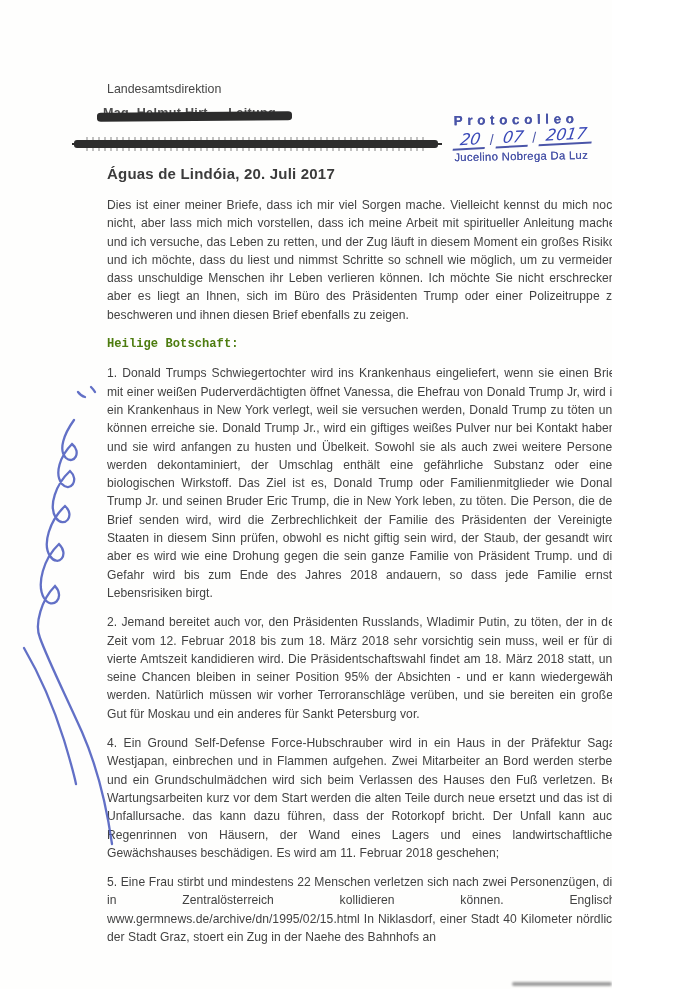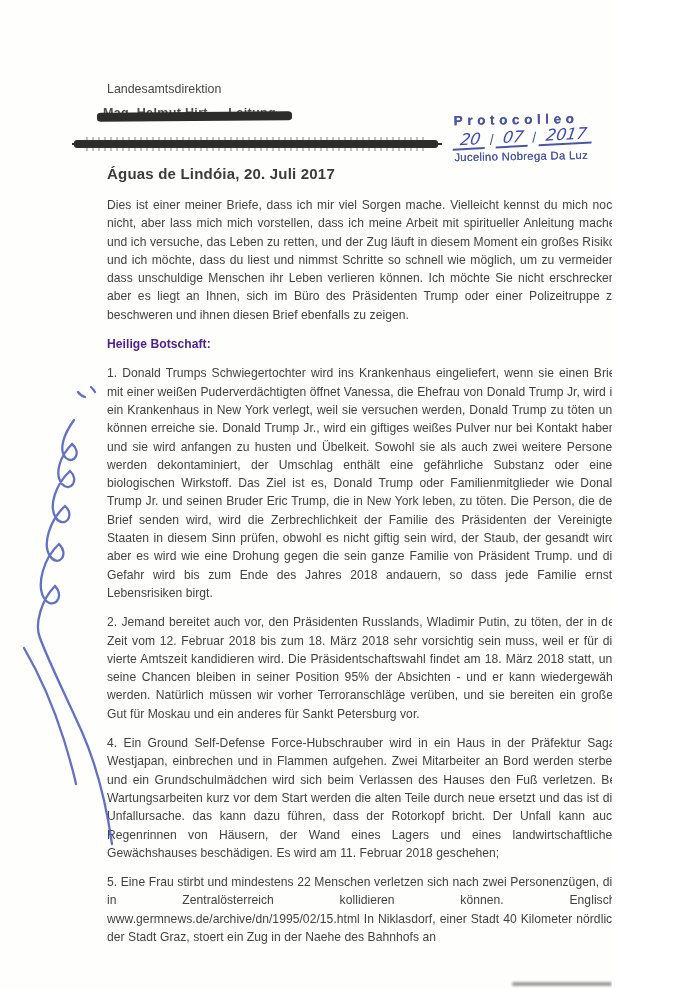--- a/index.html
+++ b/index.html
@@ -38,21 +38,21 @@
   .stamp-name { margin-top:3px; font-size:11.3px; letter-spacing:.3px; white-space:nowrap;
              text-shadow:0 0 .4px #4a55a8; }
 
   .dateline { position:absolute; left:107px; top:165px; font-size:15px; font-weight:bold;
              color:#3c3c3c; letter-spacing:.2px; }
 
   
   .body { position:absolute; left:107px; top:196px; width:512px; font-size:12.1px;
              line-height:18.3px; text-align:justify; color:#424242; letter-spacing:.05px; }
   .body p { margin:0 0 11px 0; }
-  .body .heading { font-weight:bold; color:#4c1d95; }
+  .body .heading { font-weight:bold; color:#4d7c0f;font-family:Liberation Mono, monospace; }
 
   
   .scrawl { position:absolute; left:8px; top:372px; width:130px; height:500px; }
   .scrawl path { fill:none; stroke:#4c5cbe; stroke-width:2.3; stroke-linecap:round; opacity:.88; }
 
   .smudge { position:absolute; left:512px; top:982px; width:100px; height:4px;
              background:#9f9f9f; border-radius:2px; filter:blur(1px); }
 </style>
 </head>
 <body>

